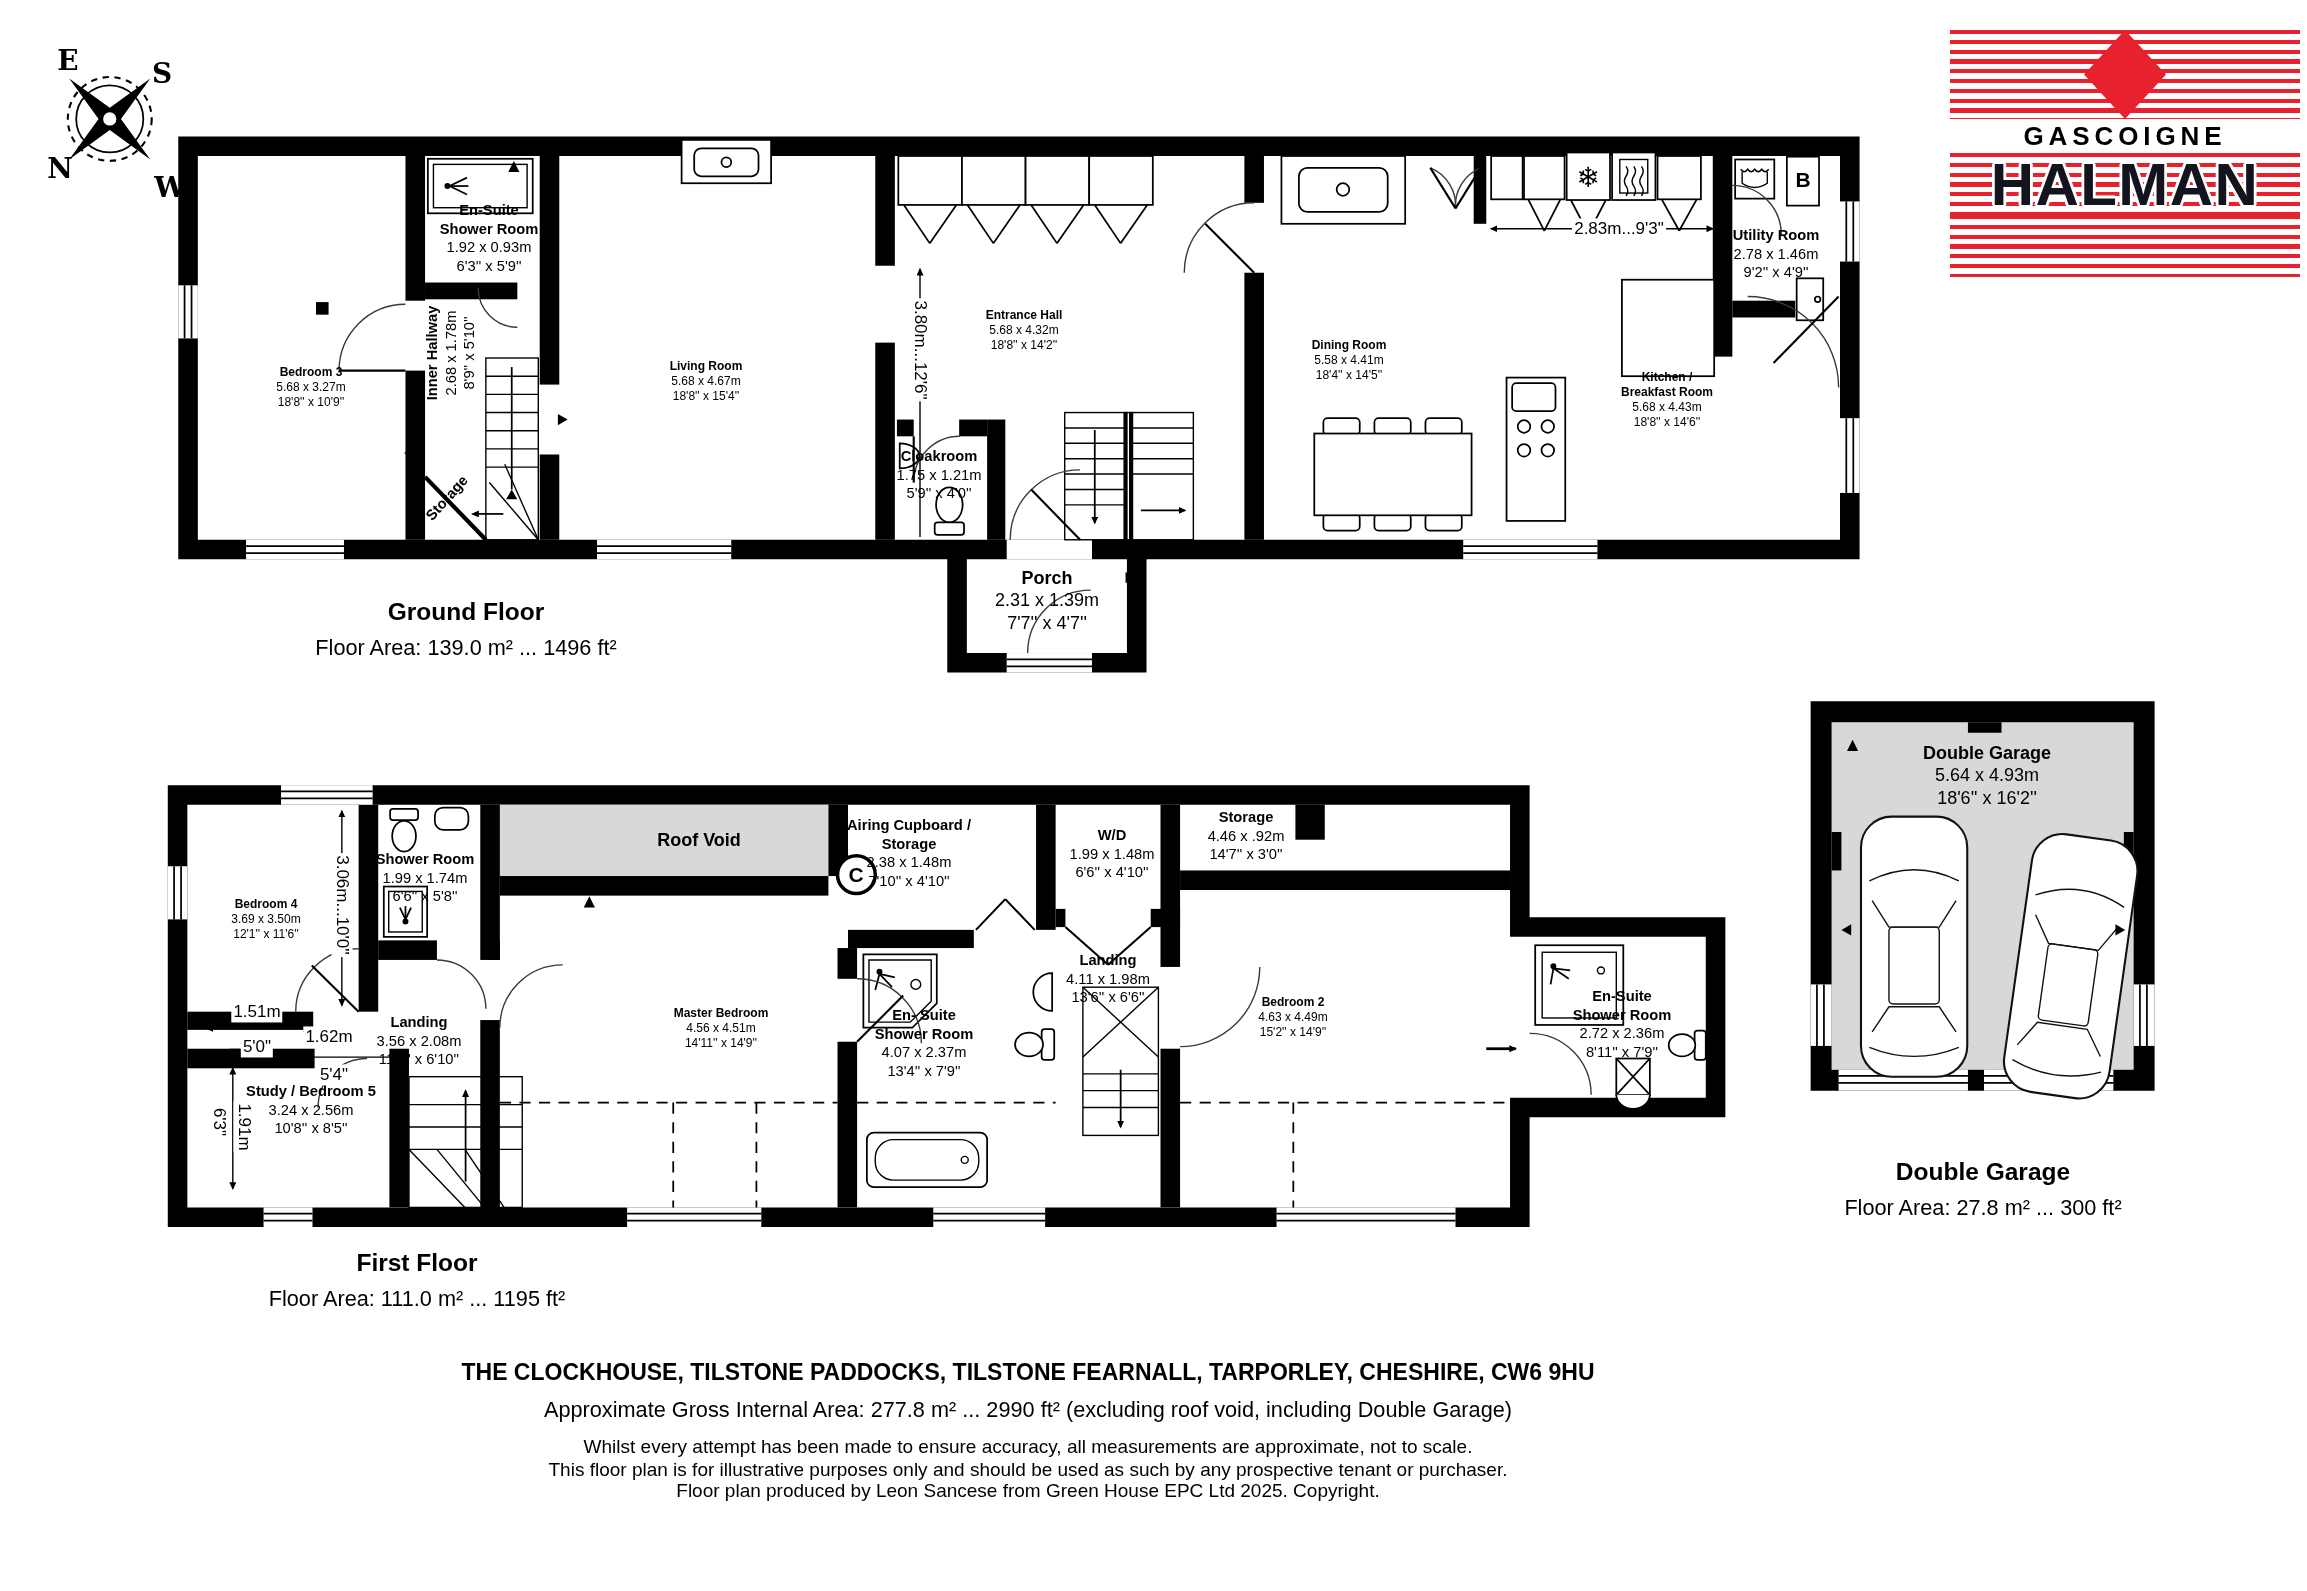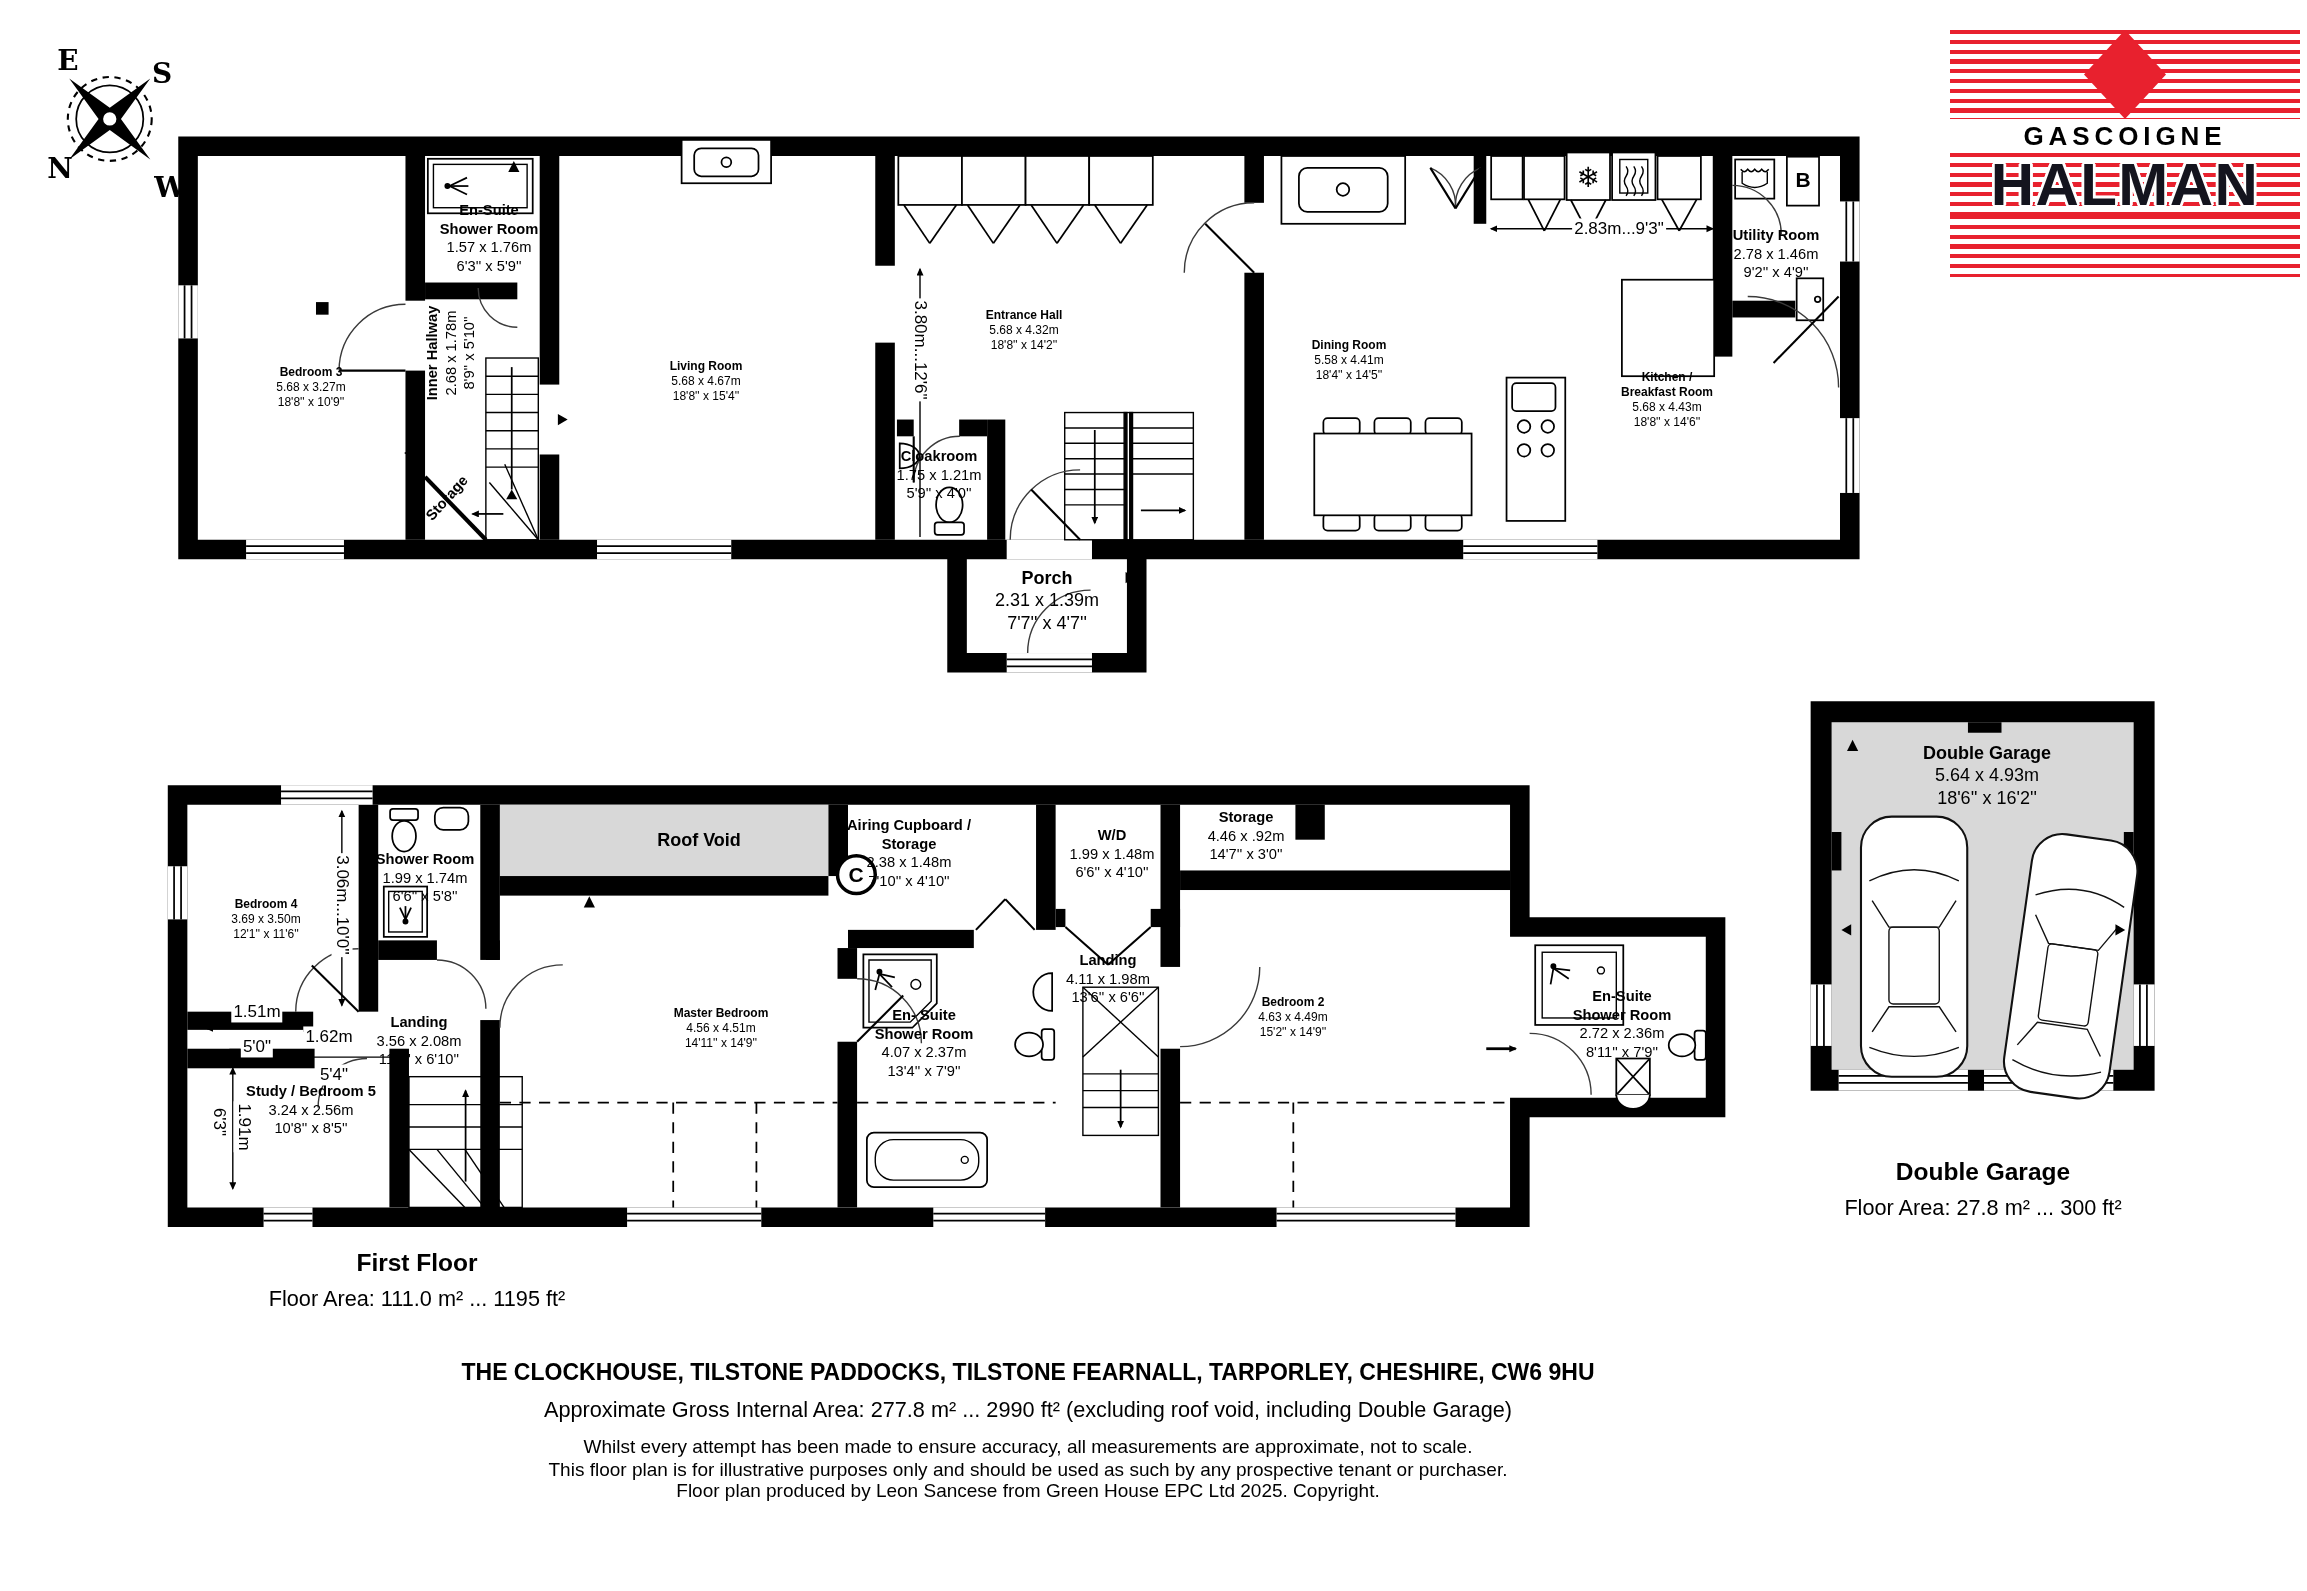--- a/index.html
+++ b/index.html
@@ -484,21 +484,21 @@
 
 <div id="labels">
     <div class="lbl lg" style="left: 311px; top: 387px;">
       <div class="b">Bedroom 3</div>
       <div>5.68 x 3.27m</div>
       <div>18'8'' x 10'9''</div>
     </div>
     <div class="lbl sm" style="left: 489px; top: 238px;">
       <div class="b">En-Suite</div>
       <div class="b">Shower Room</div>
-      <div>1.57 x 1.76m</div>
+      <div>1.92 x 0.93m</div>
       <div>6'3'' x 5'9''</div>
     </div>
     <div class="lbl sm" style="left: 451px; top: 353px; transform: translate(-50%, -50%) rotate(-90deg);">
       <div class="b">Inner Hallway</div>
       <div>2.68 x 1.78m</div>
       <div>8'9'' x 5'10''</div>
     </div>
     <div class="lbl sm" style="left: 447px; top: 498px; transform: translate(-50%, -50%) rotate(-48deg);">
       <div class="b">Storage</div>
     </div>
@@ -634,20 +634,24 @@
       <div>1.62m</div>
     </div>
     <div class="lbl dim" style="left: 334px; top: 1075px;">
       <div>5'4"</div>
     </div>
     <div class="lbl dim" style="left: 244px; top: 1127px; transform: translate(-50%, -50%) rotate(90deg);">
       <div>1.91m</div>
     </div>
     <div class="lbl dim" style="left: 219px; top: 1122px; transform: translate(-50%, -50%) rotate(90deg);">
       <div>6'3"</div>
+    </div>
+    <div class="lbl cap" style="left: 466px; top: 629px;">
+      <div class="b">Ground Floor</div>
+      <div>Floor Area: 139.0 m² ... 1496 ft²</div>
     </div>
     <div class="lbl cap" style="left: 417px; top: 1280px;">
       <div class="b">First Floor</div>
       <div>Floor Area: 111.0 m² ... 1195 ft²</div>
     </div>
     <div class="lbl cap" style="left: 1983px; top: 1189px;">
       <div class="b">Double Garage</div>
       <div>Floor Area: 27.8 m² ... 300 ft²</div>
     </div>
     <div class="lbl f1" style="left: 1028px; top: 1372px;">

